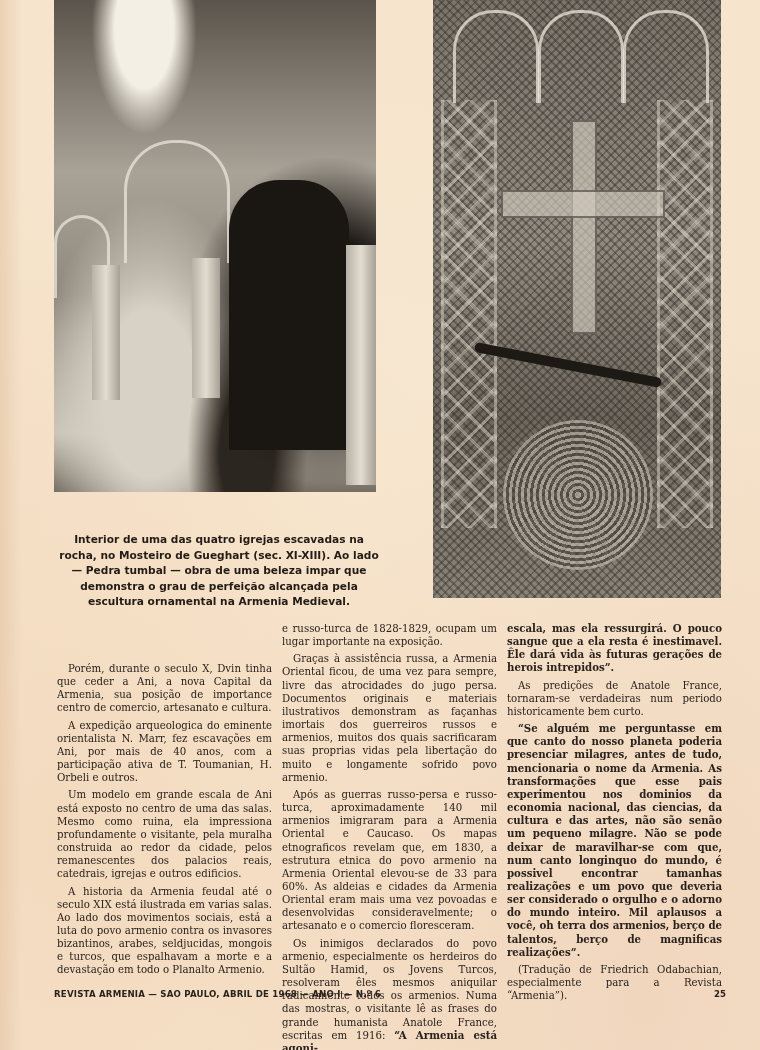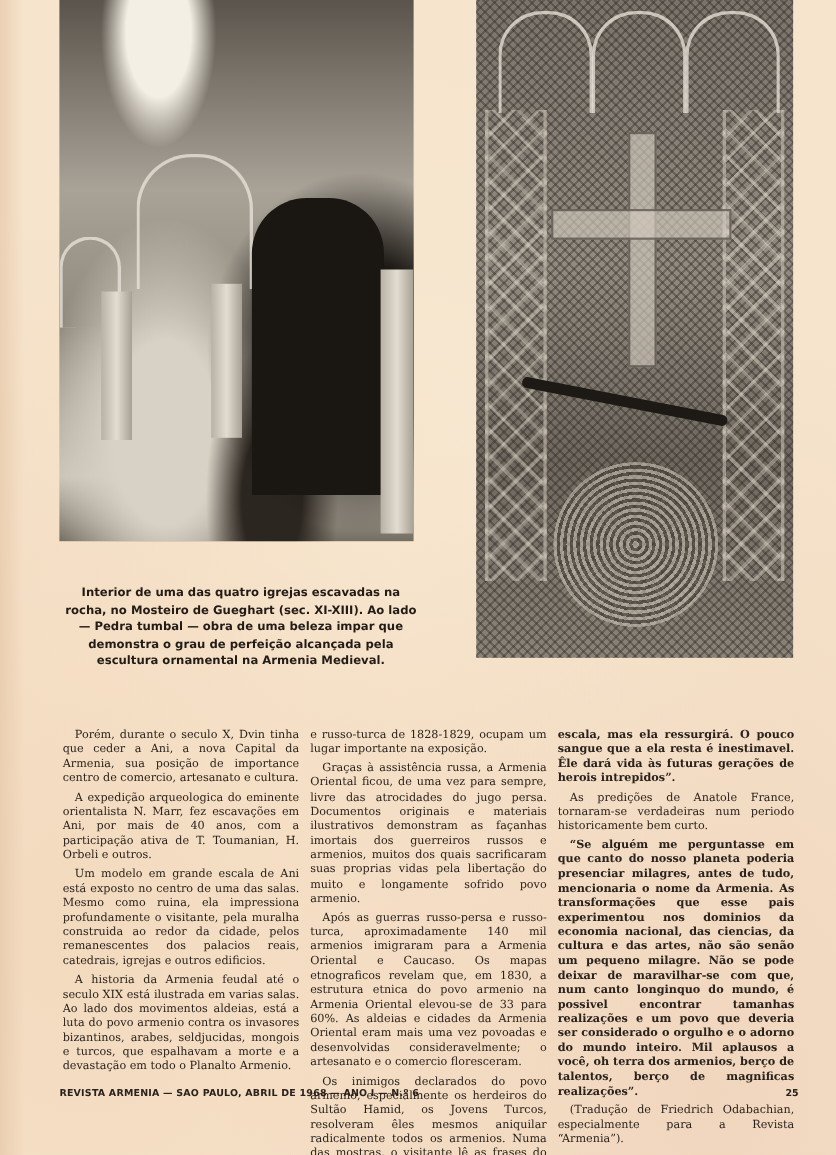--- a/index.html
+++ b/index.html
@@ -86,21 +86,21 @@
   .col {
     position: absolute; top: 622px; width: 215px;
     font-size: 10.2px; line-height: 13.15px;
     text-align: justify;
     hyphens: manual;
   }
   #col-1 { left: 57px; margin-top: 40px; }
   #col-2 { left: 282px; }
   #col-3 { left: 507px; }
   .col p { margin: 0 0 4px 0; text-indent: 11px; }
-  .col p.noindent { text-indent: 0; margin-top: 40px; }
+  .col p.noindent { text-indent: 0; }
   .col .bold { font-weight: bold; }
   .footer {
     position: absolute; left: 54px; top: 989px; width: 690px;
     font-family: "DejaVu Sans", sans-serif;
     font-weight: bold; font-size: 8.6px; letter-spacing: 0.2px;
     color: #2a221c;
   }
   .page-number {
     position: absolute; left: 714px; top: 989px;
     font-family: "DejaVu Sans", sans-serif;
@@ -132,21 +132,21 @@
   <div class="crack" style="left:40px; top:360px; width:190px;"></div>
   <div class="rosette" style="left:70px; top:420px; width:150px; height:150px;"></div>
 </div>
 
 <div class="caption">Interior de uma das quatro igrejas escavadas na rocha, no Mosteiro de Gueghart (sec. XI-XIII). Ao lado — Pedra tumbal — obra de uma beleza impar que demonstra o grau de perfeição alcançada pela escultura ornamental na Armenia Medieval.</div>
 
 <div class="col" id="col-1">
   <p>Porém, durante o seculo X, Dvin tinha que ceder a Ani, a nova Capital da Armenia, sua posição de importance centro de comercio, artesanato e cultura.</p>
   <p>A expedição arqueologica do eminente orientalista N. Marr, fez escavações em Ani, por mais de 40 anos, com a participação ativa de T. Toumanian, H. Orbeli e outros.</p>
   <p>Um modelo em grande escala de Ani está exposto no centro de uma das salas. Mesmo como ruina, ela impressiona profundamente o visitante, pela muralha construida ao redor da cidade, pelos remanescentes dos palacios reais, catedrais, igrejas e outros edificios.</p>
-  <p>A historia da Armenia feudal até o seculo XIX está ilustrada em varias salas. Ao lado dos movimentos aldeias, está a luta do povo armenio contra os invasores bizantinos, arabes, seldjucidas, mongois e turcos, que espalhavam a morte e a devastação em todo o Planalto Armenio.</p>
+  <p>A historia da Armenia feudal até o seculo XIX está ilustrada em varias salas. Ao lado dos movimentos sociais, está a luta do povo armenio contra os invasores bizantinos, arabes, seldjucidas, mongois e turcos, que espalhavam a morte e a devastação em todo o Planalto Armenio.</p>
 </div>
 
 <div class="col" id="col-2">
   <p class="noindent">e russo-turca de 1828-1829, ocupam um lugar importante na exposição.</p>
   <p>Graças à assistência russa, a Armenia Oriental ficou, de uma vez para sempre, livre das atrocidades do jugo persa. Documentos originais e materiais ilustrativos demonstram as façanhas imortais dos guerreiros russos e armenios, muitos dos quais sacrificaram suas proprias vidas pela libertação do muito e longamente sofrido povo armenio.</p>
   <p>Após as guerras russo-persa e russo-turca, aproximadamente 140 mil armenios imigraram para a Armenia Oriental e Caucaso. Os mapas etnograficos revelam que, em 1830, a estrutura etnica do povo armenio na Armenia Oriental elevou-se de 33 para 60%. As aldeias e cidades da Armenia Oriental eram mais uma vez povoadas e desenvolvidas consideravelmente; o artesanato e o comercio floresceram.</p>
   <p><span>Os inimigos declarados do povo armenio, especialmente os herdeiros do Sultão Hamid, os Jovens Turcos, resolveram êles mesmos aniquilar radicalmente todos os armenios. Numa das mostras, o visitante lê as frases do grande humanista Anatole France, escritas em 1916:</span> <span class="bold">“A Armenia está agoni-</span></p>
 </div>
 
 <div class="col" id="col-3">

